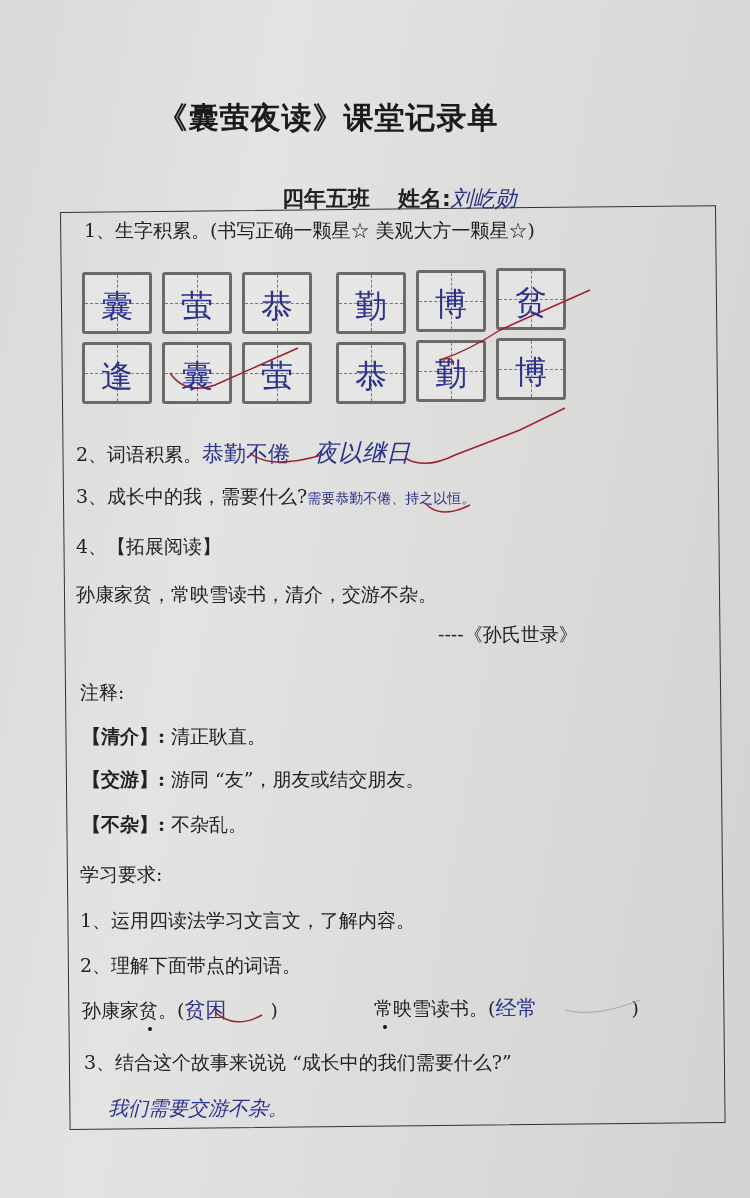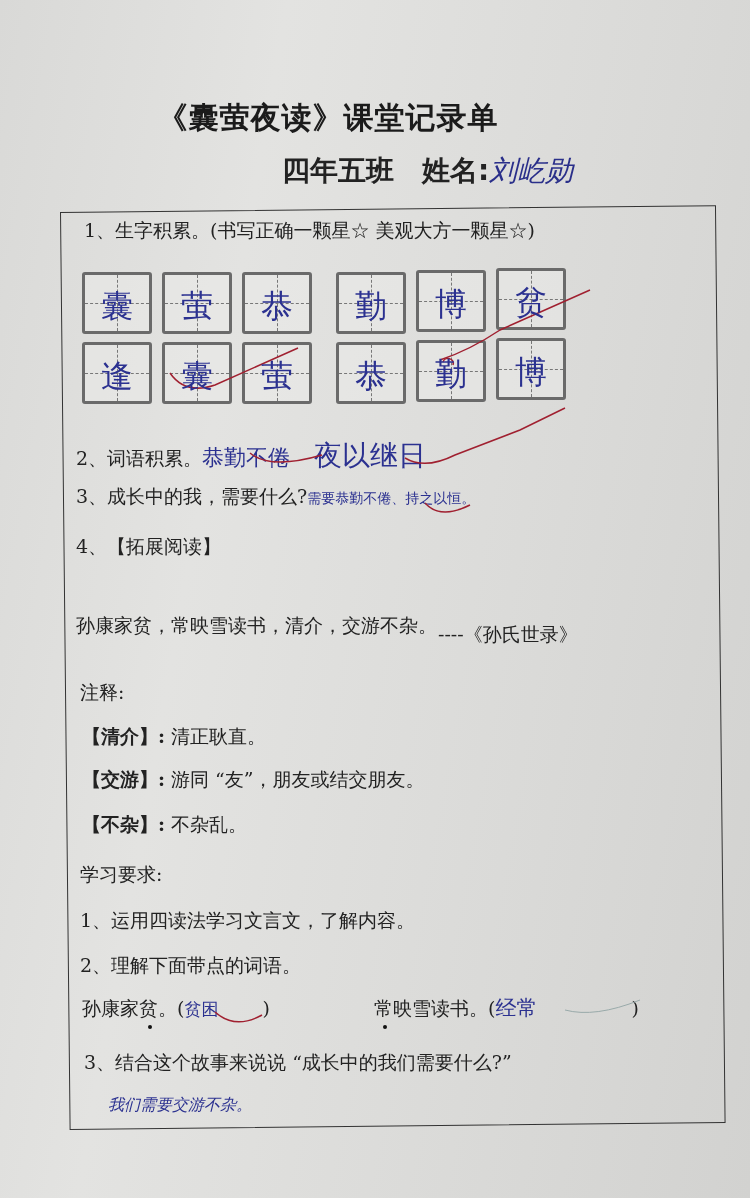--- a/index.html
+++ b/index.html
@@ -8,21 +8,21 @@
     background: linear-gradient(100deg, #d9d9d7 0%, #e3e3e1 30%, #dcdcda 60%, #d2d2d0 100%);
     font-family: "DejaVu Serif", "Liberation Serif", serif;
     color: #222;
   }
   .title {
     position: absolute; left: 0; width: 656px; top: 98px; text-align: center;
     font-family: "DejaVu Serif", serif; font-weight: bold; font-size: 30px; color: #1b1b1b;
     letter-spacing: 1px;
   }
   .subtitle {
-    position: absolute; left: 282px; top: 152px; font-size: 28px; font-weight: bold;
+    position: absolute; left: 282px; top: 184px; font-size: 22px; font-weight: bold;
     font-family: "DejaVu Sans", sans-serif; color: #222;
   }
   .subtitle .gap { display: inline-block; width: 28px; }
   .hw { font-family: "DejaVu Sans", sans-serif; color: #2a2f8a; font-weight: normal; font-style: italic; }
   .frame {
     position: absolute; left: 60px; top: 212px; width: 654px; height: 916px;
     border: 1.5px solid #333; transform: rotate(-0.6deg); transform-origin: top left;
   }
   .line { position: absolute; font-size: 19px; white-space: nowrap; }
   .grid { position: absolute; left: 82px; top: 272px; }
@@ -86,49 +86,49 @@
     </div>
   <div class="cell" style="left:334px;top:68px;">
       <span>勤</span>
     </div>
   <div class="cell" style="left:414px;top:66px;">
       <span>博</span>
     </div>
 </div>
 
 <div class="line" style="left:76px; top:437px;">
-  <span>2、词语积累。</span><span class="blue" style="font-size:22px;">恭勤不倦</span><span style="display:inline-block;width:24px"></span><span class="blue" style="font-size:28px;">夜以继日</span>
+  <span>2、词语积累。</span><span class="blue" style="font-size:22px;">恭勤不倦</span><span style="display:inline-block;width:24px"></span><span class="blue" style="font-size:24px;font-style:italic;">夜以继日</span>
 </div>
 
 <div class="line" style="left:76px; top:484px;">
   <span>3、成长中的我，需要什么?</span><span class="blue" style="font-size:14px;">需要恭勤不倦、持之以恒。</span>
 </div>
 
 <div class="line" style="left:76px; top:534px;">4、【拓展阅读】</div>
-<div class="line" style="left:76px; top:582px;margin-top:31px;">孙康家贫，常映雪读书，清介，交游不杂。</div>
+<div class="line" style="left:76px; top:582px;">孙康家贫，常映雪读书，清介，交游不杂。</div>
 <div class="line" style="left:438px; top:622px;">----《孙氏世录》</div>
 
 <div class="line" style="left:80px; top:680px;">注释:</div>
 <div class="line" style="left:82px; top:724px;"><span style="font-weight:bold">【清介】:</span> <span>清正耿直。</span></div>
 <div class="line" style="left:82px; top:767px;"><span style="font-weight:bold">【交游】:</span> <span>游同 “友”，朋友或结交朋友。</span></div>
 <div class="line" style="left:82px; top:812px;"><span style="font-weight:bold">【不杂】:</span> <span>不杂乱。</span></div>
 
 <div class="line" style="left:80px; top:862px;">学习要求:</div>
 <div class="line" style="left:80px; top:908px;">1、运用四读法学习文言文，了解内容。</div>
 <div class="line" style="left:80px; top:953px;">2、理解下面带点的词语。</div>
 
 <div class="line" style="left:82px; top:996px;">
-  <span>孙康家</span><span class="dot">贫</span><span>。(</span><span class="blue" style="font-size:17px;">贫困</span><span style="display:inline-block;width:44px"></span><span>)</span>
+  <span>孙康家</span><span class="dot">贫</span><span>。(</span><span class="blue" style="font-size:21px;">贫困</span><span style="display:inline-block;width:44px"></span><span>)</span>
 </div>
 <div class="line" style="left:374px; top:994px;">
   <span class="dot">常</span><span>映雪读书。(</span><span class="blue" style="font-size:21px;font-family:Liberation Serif, serif;">经常</span><span style="display:inline-block;width:94px"></span><span>)</span>
 </div>
 
 <div class="line" style="left:84px; top:1050px;">3、结合这个故事来说说 “成长中的我们需要什么?”</div>
-<div class="line blue" style="left:108px; top:1095px; font-size:16px; font-style:italic;">我们需要交游不杂。</div>
+<div class="line blue" style="left:108px; top:1095px; font-size:20px; font-style:italic;">我们需要交游不杂。</div>
 
 <svg class="marks" width="750" height="1198">
   <path d="M170 373 Q185 395 215 385 L298 348" stroke="#a02030" stroke-width="1.5" fill="none"></path>
   <path d="M440 360 Q470 350 500 330 L590 290" stroke="#a02030" stroke-width="1.5" fill="none"></path>
   <path d="M453 365 C455 358 445 356 443 362" stroke="#a02030" stroke-width="1.5" fill="none"></path>
   <path d="M250 453 Q270 470 322 455" stroke="#a02030" stroke-width="1.5" fill="none"></path>
   <path d="M405 458 Q425 470 455 455 L520 430 L565 408" stroke="#a02030" stroke-width="1.5" fill="none"></path>
   <path d="M425 503 Q440 520 470 505" stroke="#a02030" stroke-width="1.5" fill="none"></path>
   <path d="M215 1012 Q235 1030 262 1015" stroke="#a02030" stroke-width="1.5" fill="none"></path>
   <path d="M565 1010 Q595 1018 640 1000" stroke="#9aa" stroke-width="1" fill="none"></path>

